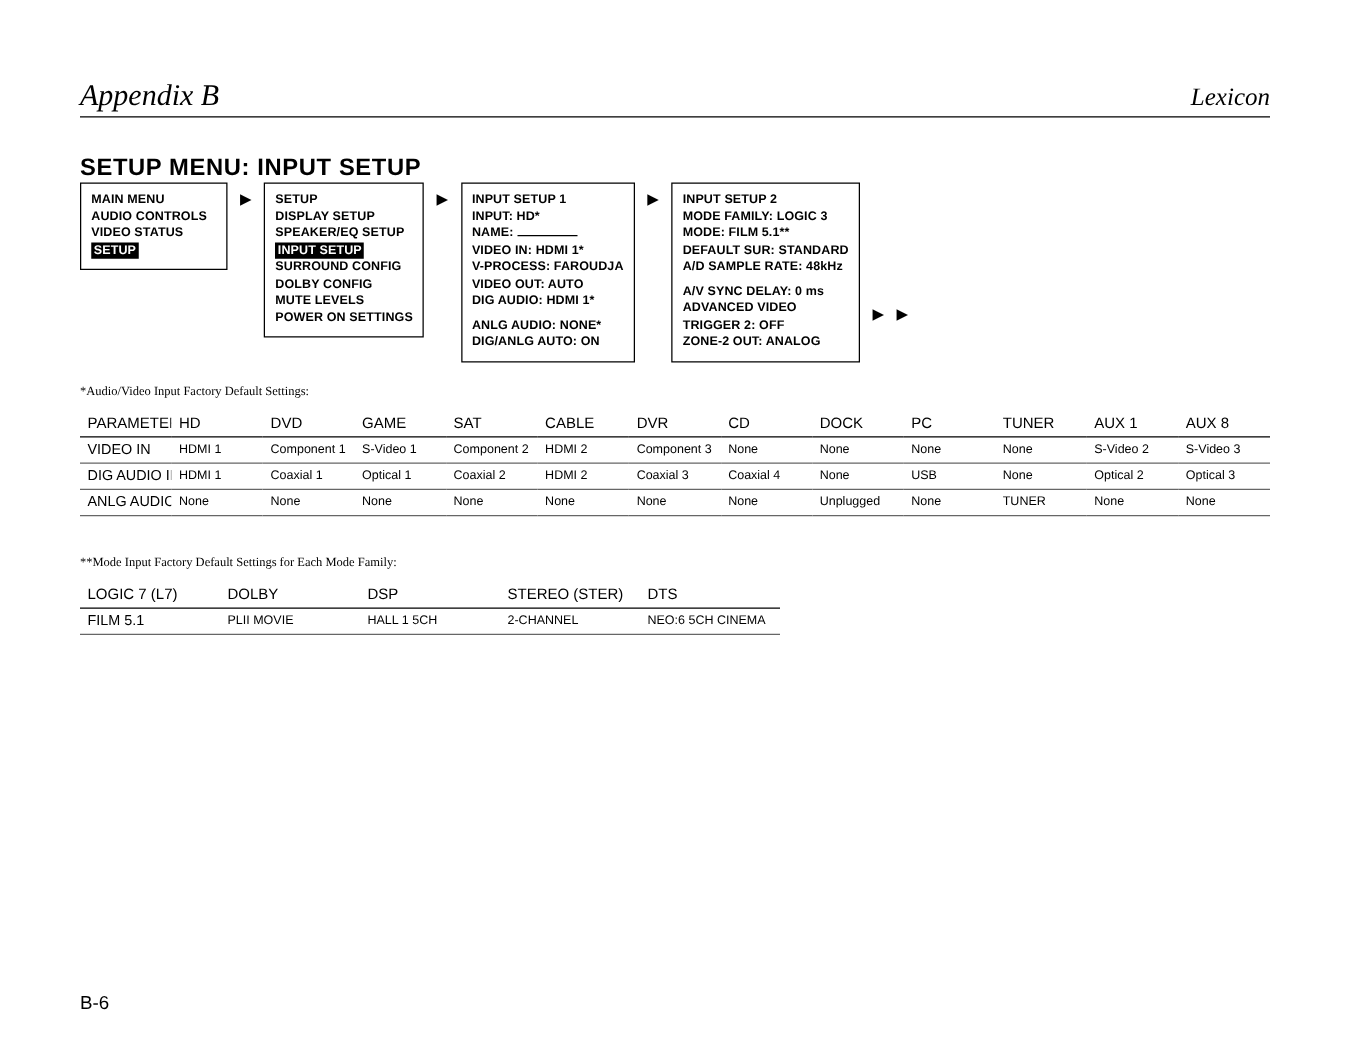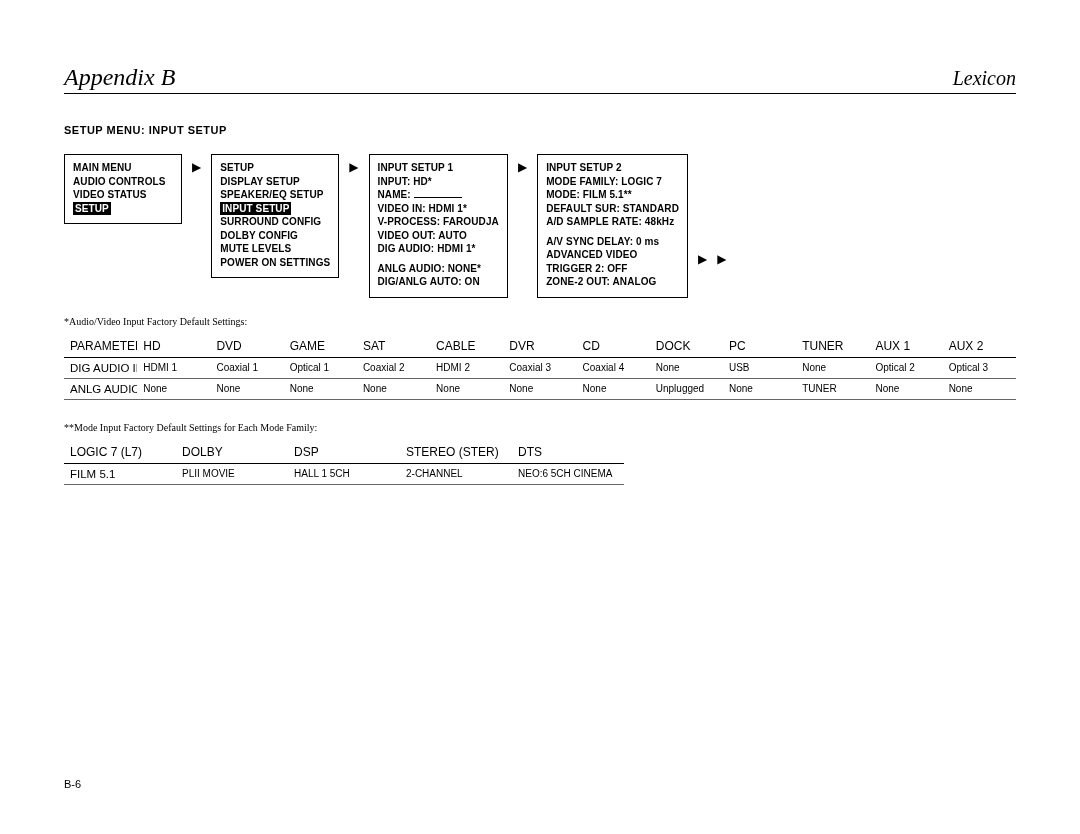--- a/index.html
+++ b/index.html
@@ -16,21 +16,21 @@
   .header-row {
     display: flex;
     justify-content: space-between;
     align-items: baseline;
     border-bottom: 1.5px solid #000;
     padding-bottom: 2px;
     margin-bottom: 30px;
   }
   .appendix { font-style: italic; font-size: 24px; font-weight: 400; font-family: Georgia, "Times New Roman", serif; }
   .brand { font-style: italic; font-size: 20px; font-family: Georgia, serif; }
-  .section-title { font-weight: 800; font-size: 11px; letter-spacing: 0.5px; margin-bottom: 18px; }
+  .section-title { font-weight: 800; font-size: 19px; letter-spacing: 0.5px; }
 
   .menus { display: flex; align-items: flex-start; gap: 10px; flex-wrap: wrap; }
   .arrow { font-size: 12px; margin-top: 6px; }
   .menu-box {
     border: 1px solid #000;
     padding: 6px 8px 8px 8px;
     font-size: 10px;
     font-weight: 700;
     line-height: 1.35;
     letter-spacing: 0.1px;
@@ -41,21 +41,21 @@
   .menus .col2 { display: flex; flex-direction: column; gap: 12px; }
 
   .note { font-size: 10px; font-family: Georgia, serif; margin: 18px 0 8px 0; }
   table { border-collapse: collapse; width: 100%; font-size: 11px; table-layout: fixed; }
   th, td { text-align: left; padding: 4px 6px; white-space: nowrap; overflow: hidden; }
   thead th { font-weight: 400; font-size: 12px; border-bottom: 1px solid #000; }
   tbody tr { border-bottom: 0.5px solid #666; }
   tbody td:first-child { font-size: 11.5px; }
   tbody td { font-size: 10px; }
   .small-table { width: 560px; }
-  .page-num { position: absolute; left: 64px; bottom: 44px; font-size: 11px; }
+  .page-num { position: absolute; left: 64px; bottom: 23px; font-size: 15px; }
   .w1 { min-width: 118px; }
   .w2 { min-width: 128px; }
   .w3 { min-width: 136px; }
   .w4 { min-width: 148px; }
   .w5 { min-width: 138px; }
   .w6 { min-width: 138px; }
 </style>
 </head>
 <body>
 
@@ -94,21 +94,21 @@
       <div class="item">VIDEO OUT: AUTO</div>
       <div class="item">DIG AUDIO: HDMI 1*</div>
       <div style="height: 6px;"></div>
       <div class="item">ANLG AUDIO: NONE*</div>
       <div class="item">DIG/ANLG AUTO: ON</div>
     </div>
   <div class="arrow">▶</div>
   <div class="col2">
     <div class="menu-box w4" id="m4">
         <div class="item">INPUT SETUP 2</div>
-        <div class="item">MODE FAMILY: LOGIC 7</div>
+        <div class="item">MODE FAMILY: LOGIC 3</div>
         <div class="item">MODE: FILM 5.1**</div>
         <div class="item">DEFAULT SUR: STANDARD</div>
         <div class="item">A/D SAMPLE RATE: 48kHz</div>
         <div style="height: 6px;"></div>
         <div class="item">A/V SYNC DELAY: 0 ms</div>
         <div class="item">ADVANCED VIDEO</div>
         <div class="item">TRIGGER 2: OFF</div>
         <div class="item">ZONE-2 OUT: ANALOG</div>
       </div>
   </div>
@@ -125,24 +125,39 @@
         <th>DVD</th>
         <th>GAME</th>
         <th>SAT</th>
         <th>CABLE</th>
         <th>DVR</th>
         <th>CD</th>
         <th>DOCK</th>
         <th>PC</th>
         <th>TUNER</th>
         <th>AUX 1</th>
-        <th>AUX 2</th>
+        <th>AUX 8</th>
       </tr>
     </thead>
   <tbody id="t1b">
+      <tr>
+        <td>VIDEO IN</td>
+        <td>HDMI 1</td>
+        <td>Component 1</td>
+        <td>S-Video 1</td>
+        <td>Component 2</td>
+        <td>HDMI 2</td>
+        <td>Component 3</td>
+        <td>None</td>
+        <td>None</td>
+        <td>None</td>
+        <td>None</td>
+        <td>S-Video 2</td>
+        <td>S-Video 3</td>
+      </tr>
       <tr>
         <td>DIG AUDIO IN</td>
         <td>HDMI 1</td>
         <td>Coaxial 1</td>
         <td>Optical 1</td>
         <td>Coaxial 2</td>
         <td>HDMI 2</td>
         <td>Coaxial 3</td>
         <td>Coaxial 4</td>
         <td>None</td>
@@ -162,21 +177,21 @@
         <td>None</td>
         <td>Unplugged</td>
         <td>None</td>
         <td>TUNER</td>
         <td>None</td>
         <td>None</td>
       </tr>
     </tbody>
 </table>
 
-<div class="note" style="margin-top:22px">**Mode Input Factory Default Settings for Each Mode Family:</div>
+<div class="note" style="margin-top:32px">**Mode Input Factory Default Settings for Each Mode Family:</div>
 <table class="small-table">
   <thead>
       <tr id="t2h">
         <th>LOGIC 7 (L7)</th>
         <th>DOLBY</th>
         <th>DSP</th>
         <th>STEREO (STER)</th>
         <th>DTS</th>
       </tr>
     </thead>

